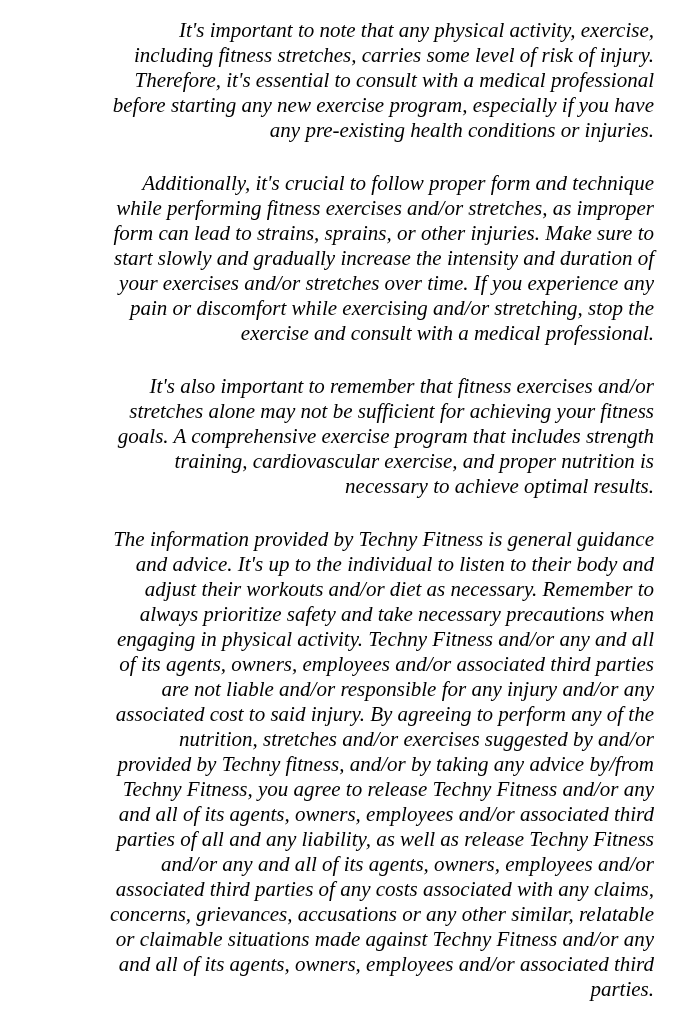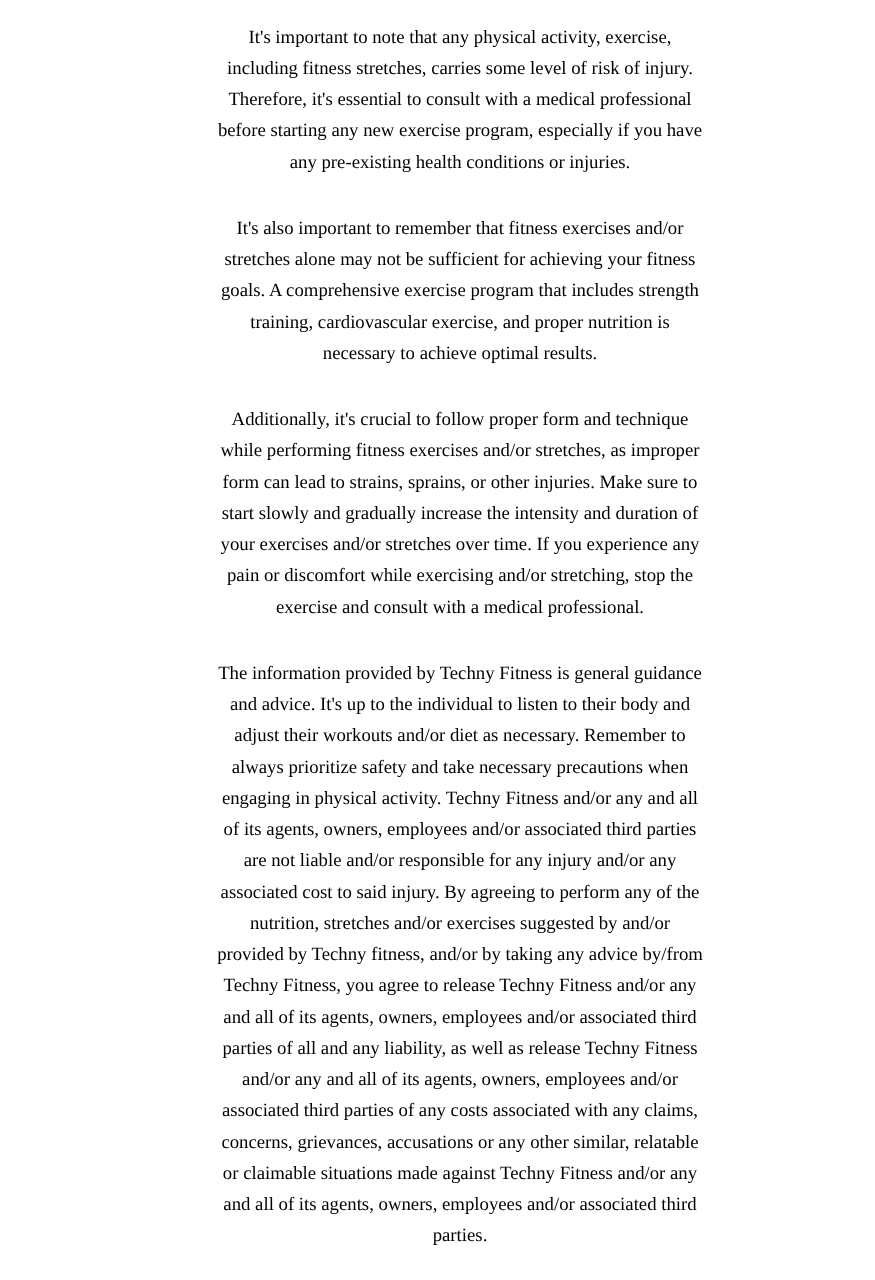--- a/index.html
+++ b/index.html
@@ -16,51 +16,52 @@
   }
   .page {
     box-sizing: border-box;
     width: 700px;
     height: 1024px;
     padding: 18px 28px 0 82px;
     background: #ffffff;
   }
   .para {
     white-space: pre-line;      
-    font-size: 15px;
+    font-size: 21px;
     line-height: 25px;
     margin: 0 0 28px 0;
     max-width: 572px;
-    text-align: center;
+    text-align: right;
     letter-spacing: 0;
+    font-style: italic;
   }
 </style>
 </head>
 <body>
 
 <div class="page">
   <p class="para">It's important to note that any physical activity, exercise,
 including fitness stretches, carries some level of risk of injury.
 Therefore, it's essential to consult with a medical professional
 before starting any new exercise program, especially if you have
 any pre-existing health conditions or injuries.</p>
 
-  <p class="para">It's also important to remember that fitness exercises and/or
-stretches alone may not be sufficient for achieving your fitness
-goals. A comprehensive exercise program that includes strength
-training, cardiovascular exercise, and proper nutrition is
-necessary to achieve optimal results.</p>
-
   <p class="para">Additionally, it's crucial to follow proper form and technique
 while performing fitness exercises and/or stretches, as improper
 form can lead to strains, sprains, or other injuries. Make sure to
 start slowly and gradually increase the intensity and duration of
 your exercises and/or stretches over time. If you experience any
 pain or discomfort while exercising and/or stretching, stop the
 exercise and consult with a medical professional.</p>
+
+  <p class="para">It's also important to remember that fitness exercises and/or
+stretches alone may not be sufficient for achieving your fitness
+goals. A comprehensive exercise program that includes strength
+training, cardiovascular exercise, and proper nutrition is
+necessary to achieve optimal results.</p>
 
   <p class="para">The information provided by Techny Fitness is general guidance
 and advice. It's up to the individual to listen to their body and
 adjust their workouts and/or diet as necessary. Remember to
 always prioritize safety and take necessary precautions when
 engaging in physical activity. Techny Fitness and/or any and all
 of its agents, owners, employees and/or associated third parties
 are not liable and/or responsible for any injury and/or any
 associated cost to said injury. By agreeing to perform any of the
 nutrition, stretches and/or exercises suggested by and/or

